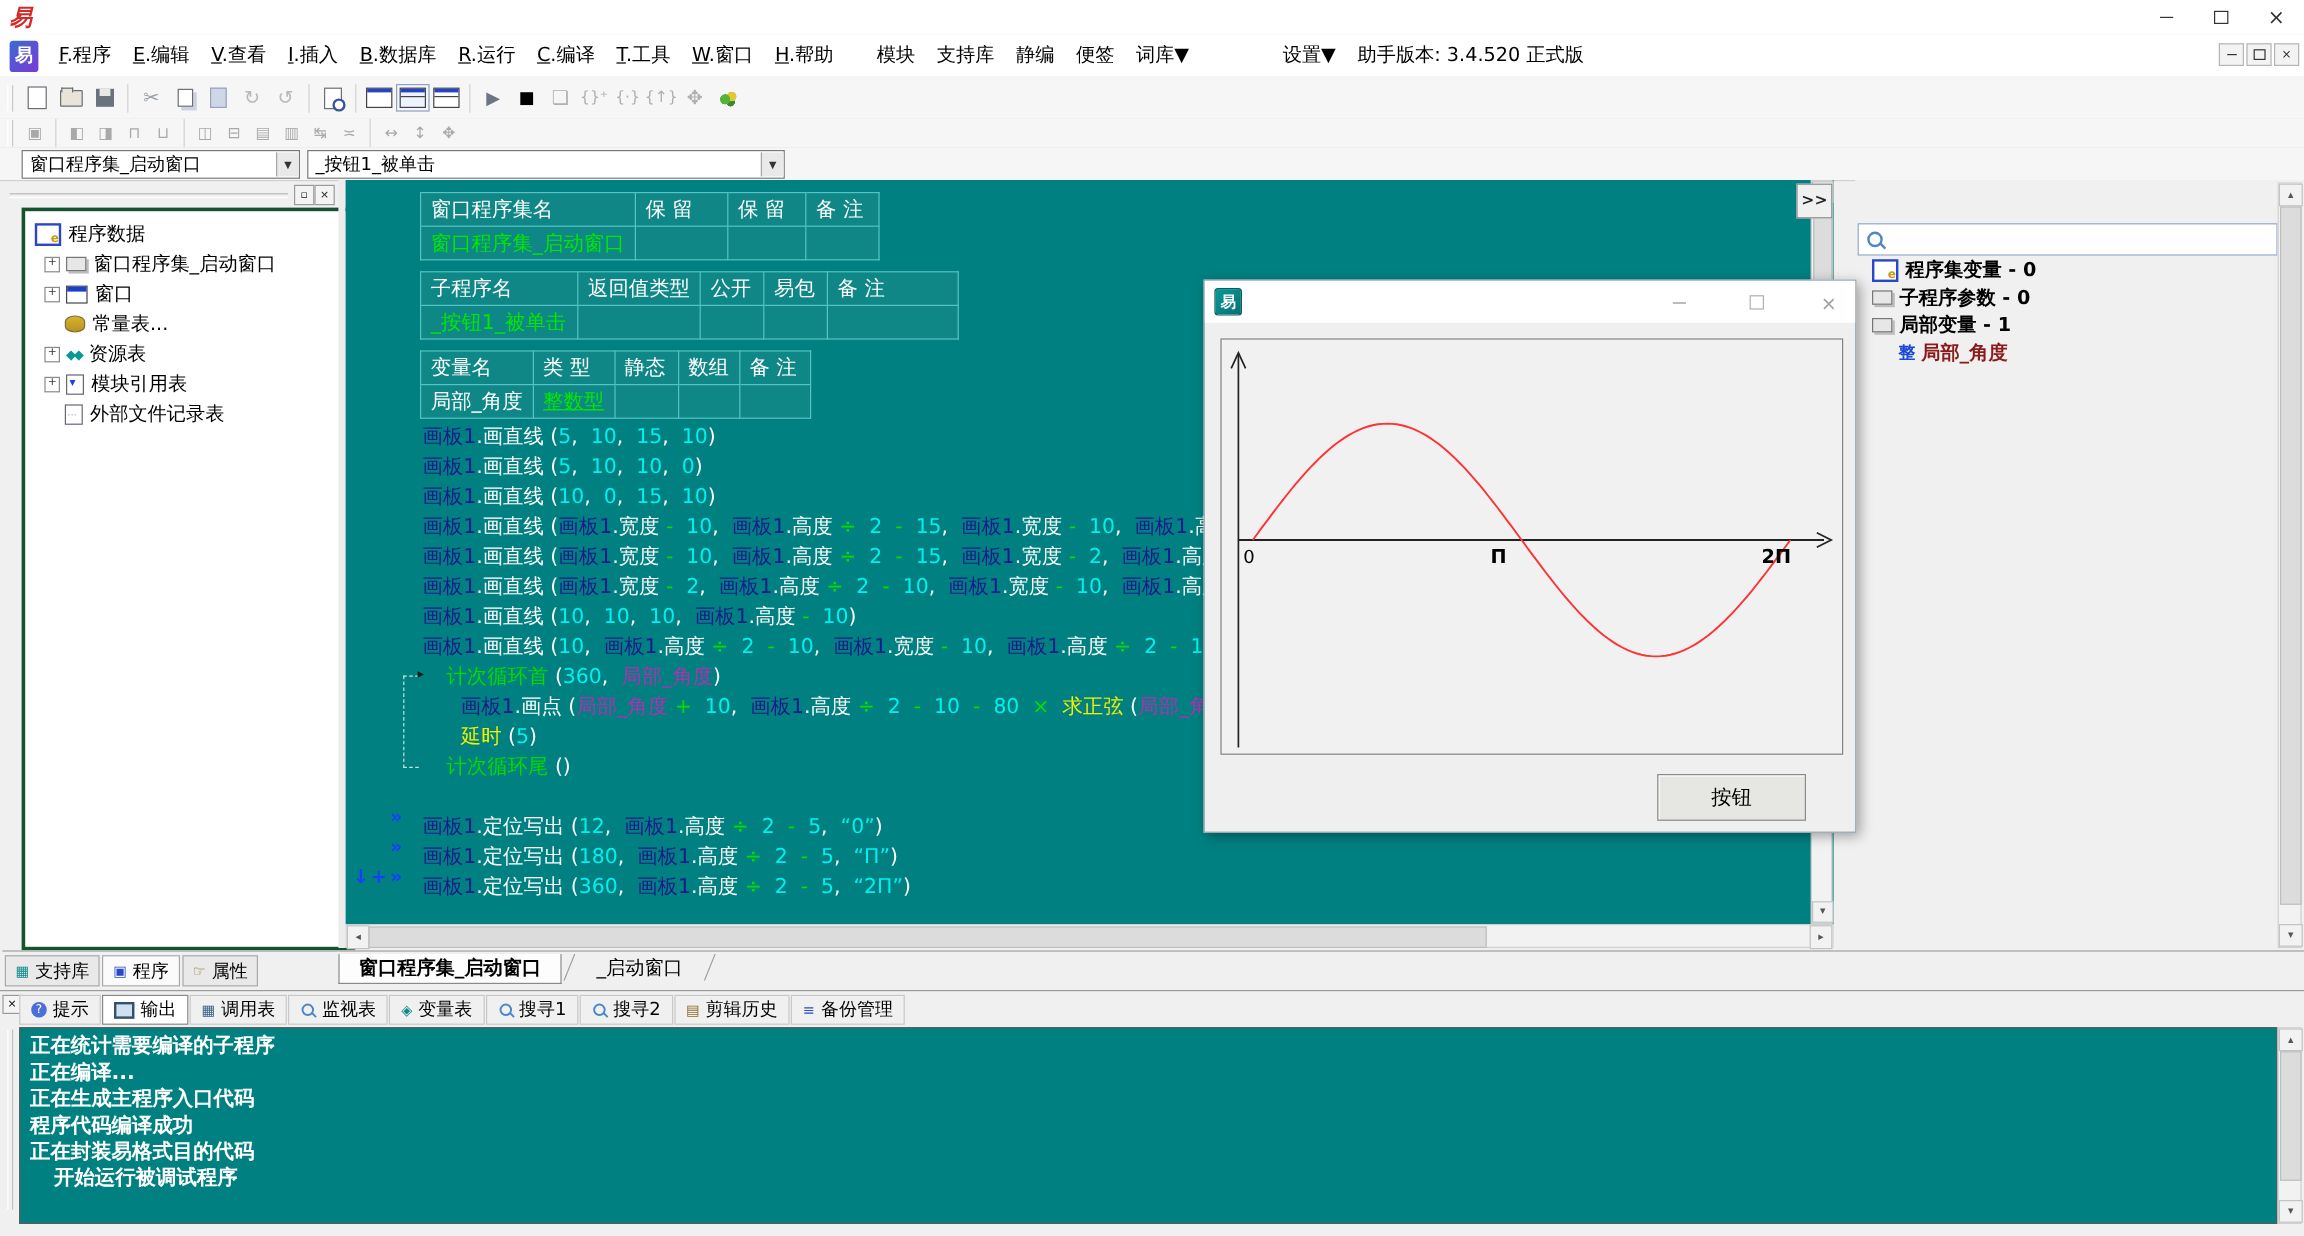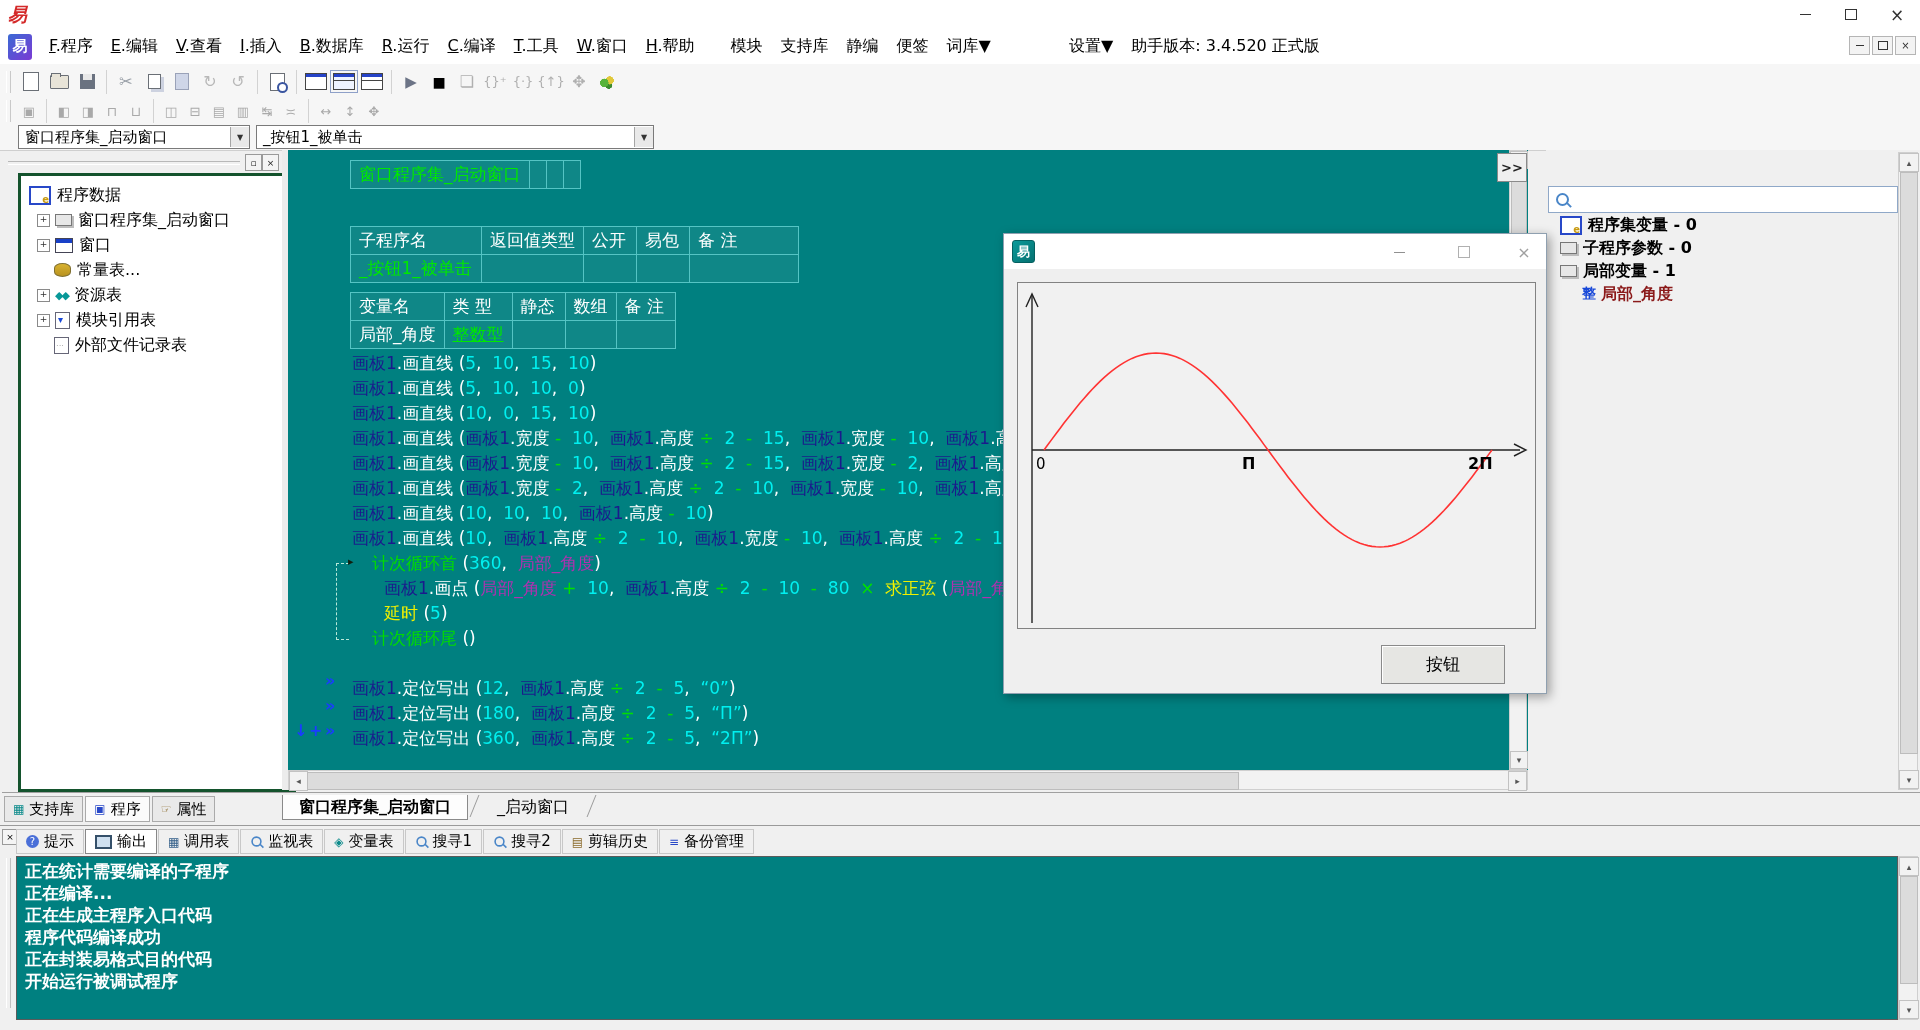--- a/index.html
+++ b/index.html
@@ -308,20 +308,26 @@
       <span>外部文件记录表</span>
     </div>
   </div>
 </div>
 <div class="abs splitter"></div>
 
 <div class="abs codearea">
 
   <table class="ttable" style="left:62px;top:10px;">
     <tbody>
+        <tr>
+      <td class="th" style="width:162px;">窗口程序集名</td>
+      <td class="th" style="width:60px;">保 留</td>
+      <td class="th" style="width:48px;">保 留</td>
+      <td class="th" style="width:44px;">备 注</td>
+    </tr>
     <tr>
       <td class="t-green">窗口程序集_启动窗口</td>
       <td></td>
           <td></td>
           <td></td>
     </tr>
   </tbody>
     </table>
 
   <table class="ttable" style="left:62px;top:76px;">
@@ -490,21 +496,21 @@
         <span class="oi" style="color:#2848c8;">≡</span>
         <span>备份管理</span>
       </span>
   </div>
   <div class="console">
     <div class="cline-out" style="top:3px;">正在统计需要编译的子程序</div>
     <div class="cline-out" style="top:25px;">正在编译...</div>
     <div class="cline-out" style="top:47px;">正在生成主程序入口代码</div>
     <div class="cline-out" style="top:69px;">程序代码编译成功</div>
     <div class="cline-out" style="top:91px;">正在封装易格式目的代码</div>
-    <div class="cline-out" style="top:113px;">开始运行被调试程序</div>
+    <div class="cline-out" style="top:113px;margin-left:20px;">开始运行被调试程序</div>
   </div>
   <div class="abs vscroll" style="left:1898px;top:30px;width:20px;height:164px;box-sizing:border-box;">
     <div class="sbtn" style="left:0;top:0;width:18px;height:17px;">▴</div>
     <div class="sthumb" style="left:1px;top:19px;width:16px;height:106px;"></div>
     <div class="sbtn" style="left:0;bottom:0;width:18px;height:17px;">▾</div>
   </div>
 </div>
 <div class="abs bottomstrip"></div>
 
 <div class="abs fwin">

